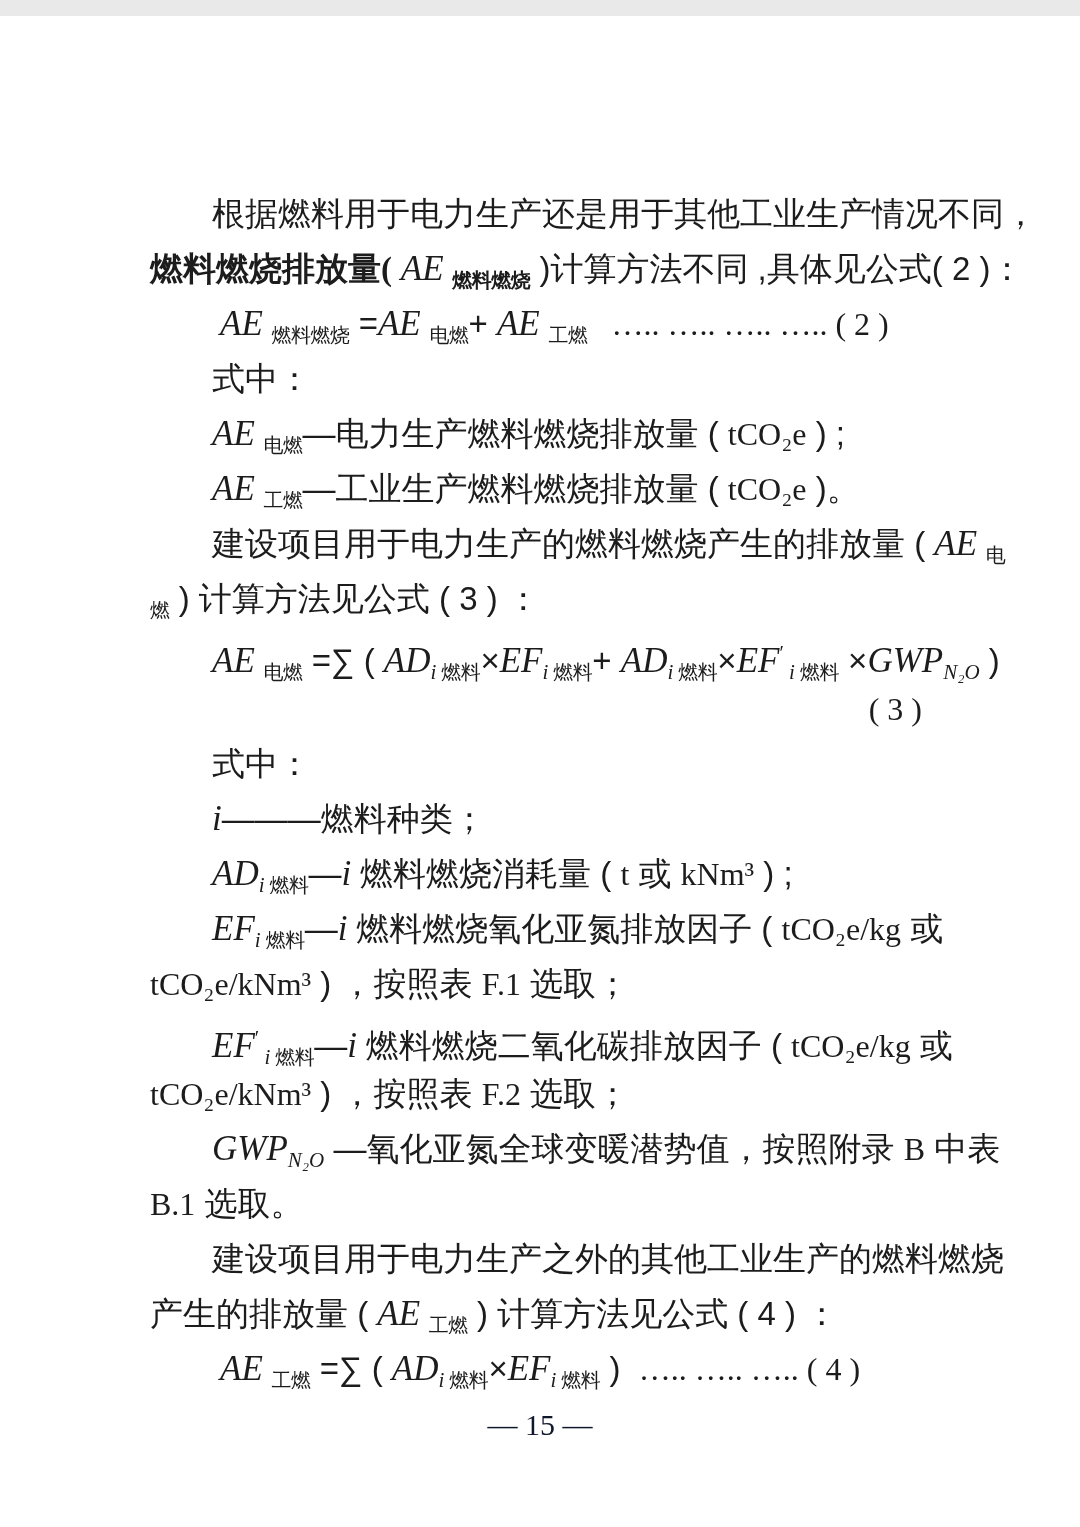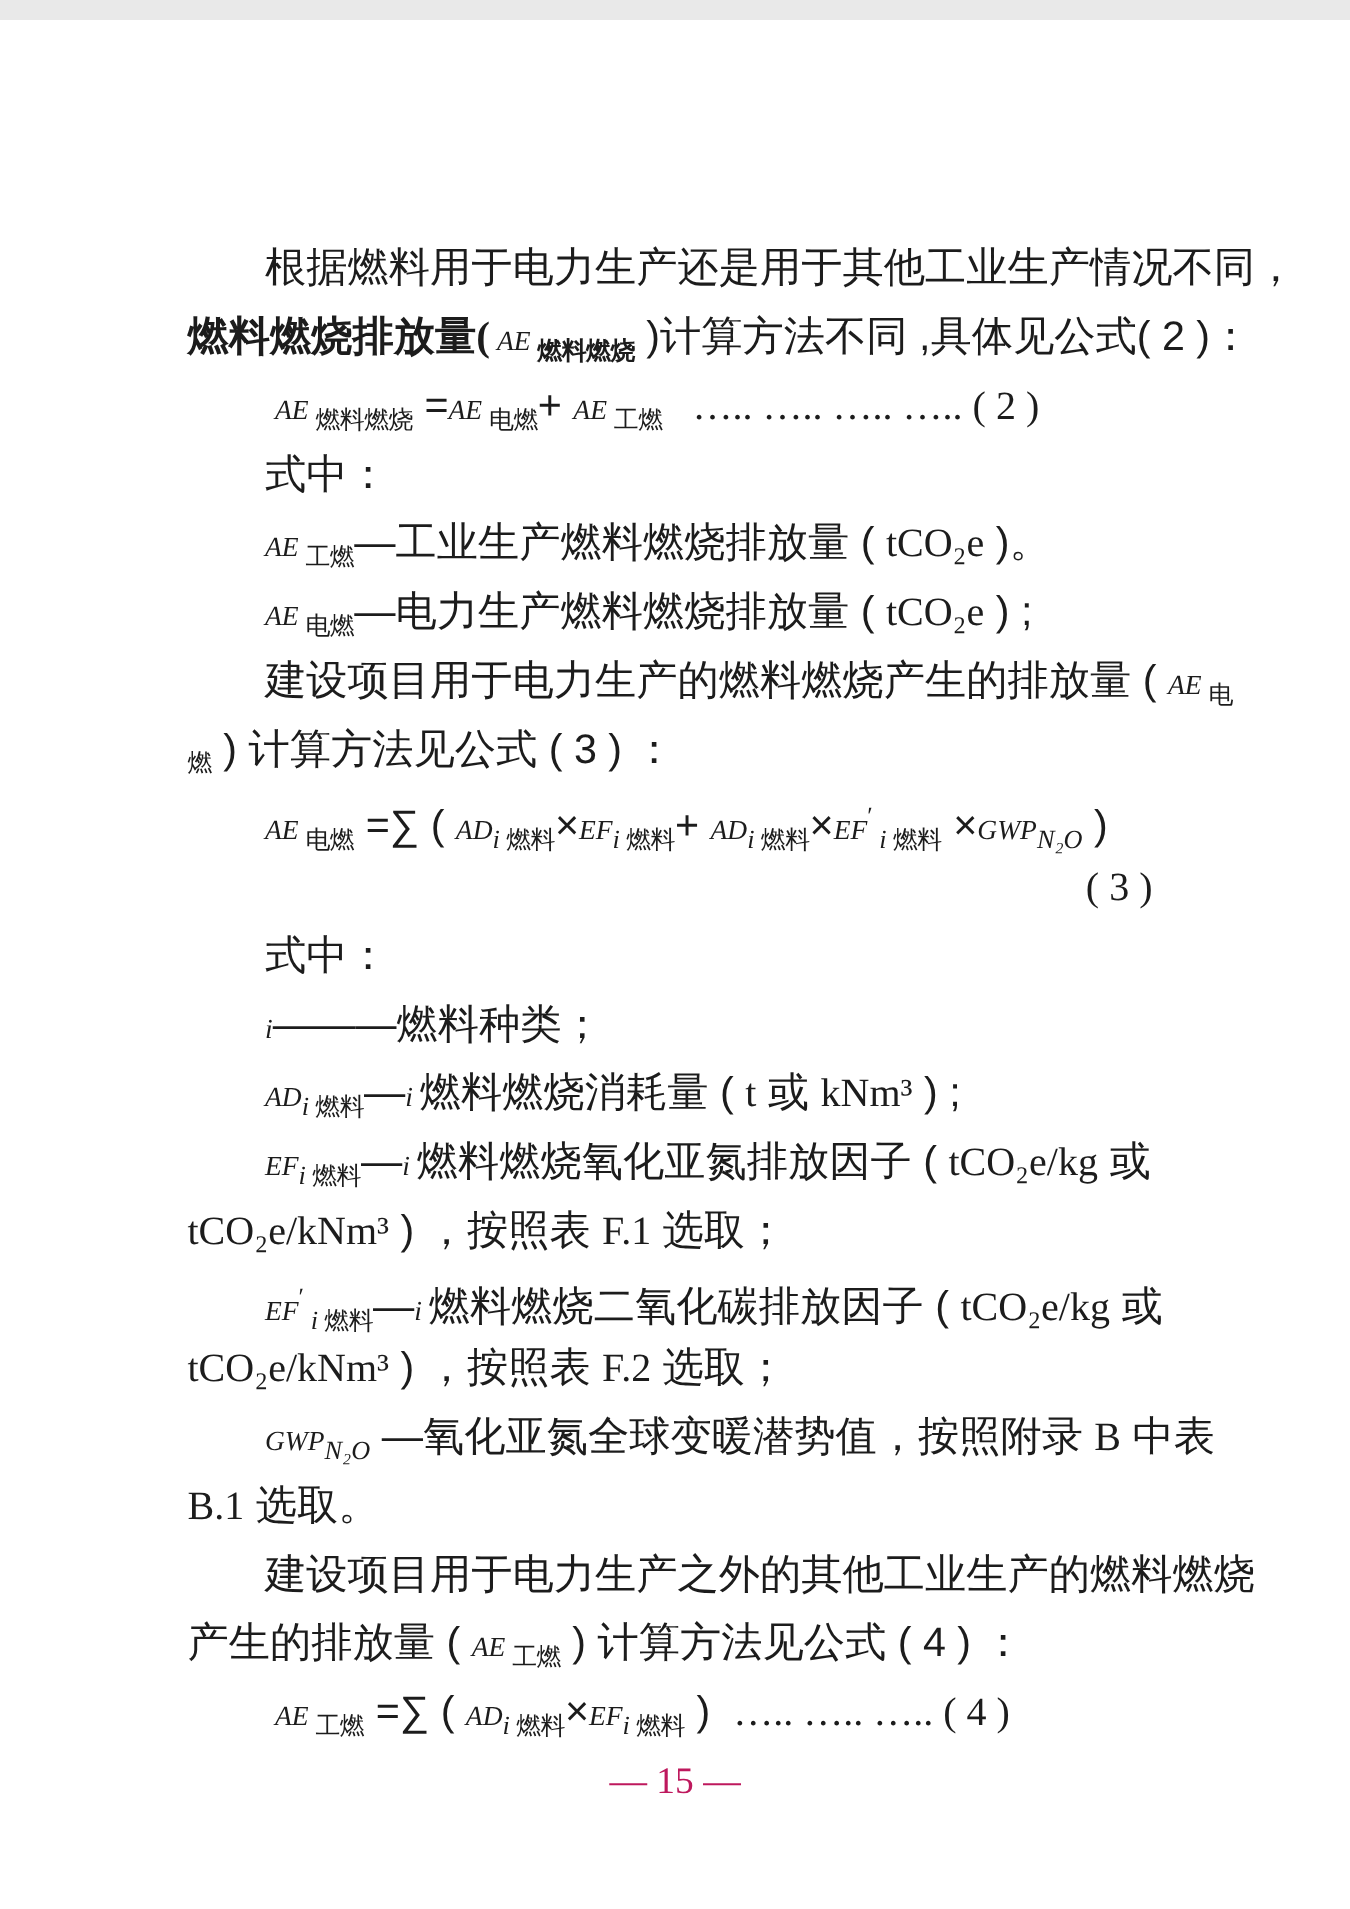--- a/index.html
+++ b/index.html
@@ -24,52 +24,52 @@
     height: 55px;
     color: #1c1c1c;
     white-space: pre;
     text-align: left;
   }
   .line.ind { text-indent: 62px; }
   .line.center { padding-left: 70px; }
   .line.right { text-align: right; padding-right: 12px; }
   .seg.r   { font-family: "Liberation Sans", "DejaVu Sans", sans-serif; }
   .seg.b   { font-family: Liberation Serif, serif; font-weight: 700; }
-  .seg.i   { font-family: "Liberation Serif", "DejaVu Serif", serif; font-style: italic; font-size: 22px; }
+  .seg.i   { font-family: "Liberation Serif", "DejaVu Serif", serif; font-style: italic; font-size: 35px; }
   .seg.ser { font-family: "Liberation Serif", "DejaVu Serif", serif; font-size: 32px; }
   .seg.sub  { font-size: 20px; vertical-align: -7px; letter-spacing: -0.5px;
               font-family: "Liberation Sans", "DejaVu Sans", sans-serif; }
   .seg.bsub { font-size: 20px; vertical-align: -7px; font-weight: 700; letter-spacing: -0.5px;
               font-family: "Liberation Sans", "DejaVu Sans", sans-serif; }
   .seg.subi { font-size: 21px; vertical-align: -7px;
               font-family: "Liberation Serif", "DejaVu Serif", serif; font-style: italic; }
   .seg.sup  { font-size: 20px; vertical-align: 12px;
               font-family: "Liberation Serif", "DejaVu Serif", serif; }
   .page-footer {
     position: absolute;
     top: 1392px;
     left: 0;
     width: 100%;
     text-align: center;
     font-family: "Liberation Serif", "DejaVu Serif", serif;
     font-size: 30px;
-    color: #be185d;
+    color: #0f172a;
   }
 </style>
 </head>
 <body>
 
 <div class="page">
   <div class="doc-body" id="doc-body">
       <div class="line ind"><span class="seg r">根据燃料用于电力生产还是用于其他工业生产情况不同，</span></div>
       <div class="line"><span class="seg b">燃料燃烧排放量(</span><span class="seg i"> AE </span><span class="seg bsub">燃料燃烧</span><span class="seg r"> )计算方法不同 ,具体见公式( 2 )：</span></div>
       <div class="line center"><span class="seg i">AE </span><span class="seg sub">燃料燃烧</span><span class="seg r"> =</span><span class="seg i">AE </span><span class="seg sub">电燃</span><span class="seg r">+ </span><span class="seg i">AE </span><span class="seg sub">工燃</span><span class="seg ser">   ….. ….. ….. ….. ( 2 )</span></div>
       <div class="line ind"><span class="seg r">式中：</span></div>
+      <div class="line ind"><span class="seg i">AE </span><span class="seg sub">电燃</span><span class="seg r">—电力生产燃料燃烧排放量 ( </span><span class="seg ser">tCO₂e</span><span class="seg r"> ) ;</span></div>
       <div class="line ind"><span class="seg i">AE </span><span class="seg sub">工燃</span><span class="seg r">—工业生产燃料燃烧排放量 ( </span><span class="seg ser">tCO₂e</span><span class="seg r"> )。</span></div>
-      <div class="line ind"><span class="seg i">AE </span><span class="seg sub">电燃</span><span class="seg r">—电力生产燃料燃烧排放量 ( </span><span class="seg ser">tCO₂e</span><span class="seg r"> ) ;</span></div>
       <div class="line ind"><span class="seg r">建设项目用于电力生产的燃料燃烧产生的排放量 ( </span><span class="seg i">AE </span><span class="seg sub">电</span></div>
       <div class="line"><span class="seg sub">燃</span><span class="seg r"> ) 计算方法见公式 ( 3 ) ：</span></div>
       <div class="line ind"><span class="seg i">AE </span><span class="seg sub">电燃</span><span class="seg r"> =∑ ( </span><span class="seg i">AD</span><span class="seg subi">i</span><span class="seg sub"> 燃料</span><span class="seg r">×</span><span class="seg i">EF</span><span class="seg subi">i</span><span class="seg sub"> 燃料</span><span class="seg r">+ </span><span class="seg i">AD</span><span class="seg subi">i</span><span class="seg sub"> 燃料</span><span class="seg r">×</span><span class="seg i">EF</span><span class="seg sup">′</span><span class="seg subi"> i</span><span class="seg sub"> 燃料</span><span class="seg r"> ×</span><span class="seg i">GWP</span><span class="seg subi">N₂O</span><span class="seg r"> )</span></div>
       <div class="line right"><span class="seg ser">( 3 )</span></div>
       <div class="line ind"><span class="seg r">式中：</span></div>
       <div class="line ind"><span class="seg i">i</span><span class="seg r">———燃料种类；</span></div>
       <div class="line ind"><span class="seg i">AD</span><span class="seg subi">i</span><span class="seg sub"> 燃料</span><span class="seg r">—</span><span class="seg i">i </span><span class="seg r">燃料燃烧消耗量 ( </span><span class="seg ser">t</span><span class="seg r"> 或 </span><span class="seg ser">kNm³</span><span class="seg r"> ) ;</span></div>
       <div class="line ind"><span class="seg i">EF</span><span class="seg subi">i</span><span class="seg sub"> 燃料</span><span class="seg r">—</span><span class="seg i">i </span><span class="seg r">燃料燃烧氧化亚氮排放因子 ( </span><span class="seg ser">tCO₂e/kg</span><span class="seg r"> 或</span></div>
       <div class="line"><span class="seg ser">tCO₂e/kNm³</span><span class="seg r"> ) ，按照表 </span><span class="seg ser">F.1</span><span class="seg r"> 选取；</span></div>
       <div class="line ind"><span class="seg i">EF</span><span class="seg sup">′</span><span class="seg subi"> i</span><span class="seg sub"> 燃料</span><span class="seg r">—</span><span class="seg i">i </span><span class="seg r">燃料燃烧二氧化碳排放因子 ( </span><span class="seg ser">tCO₂e/kg</span><span class="seg r"> 或</span></div>

